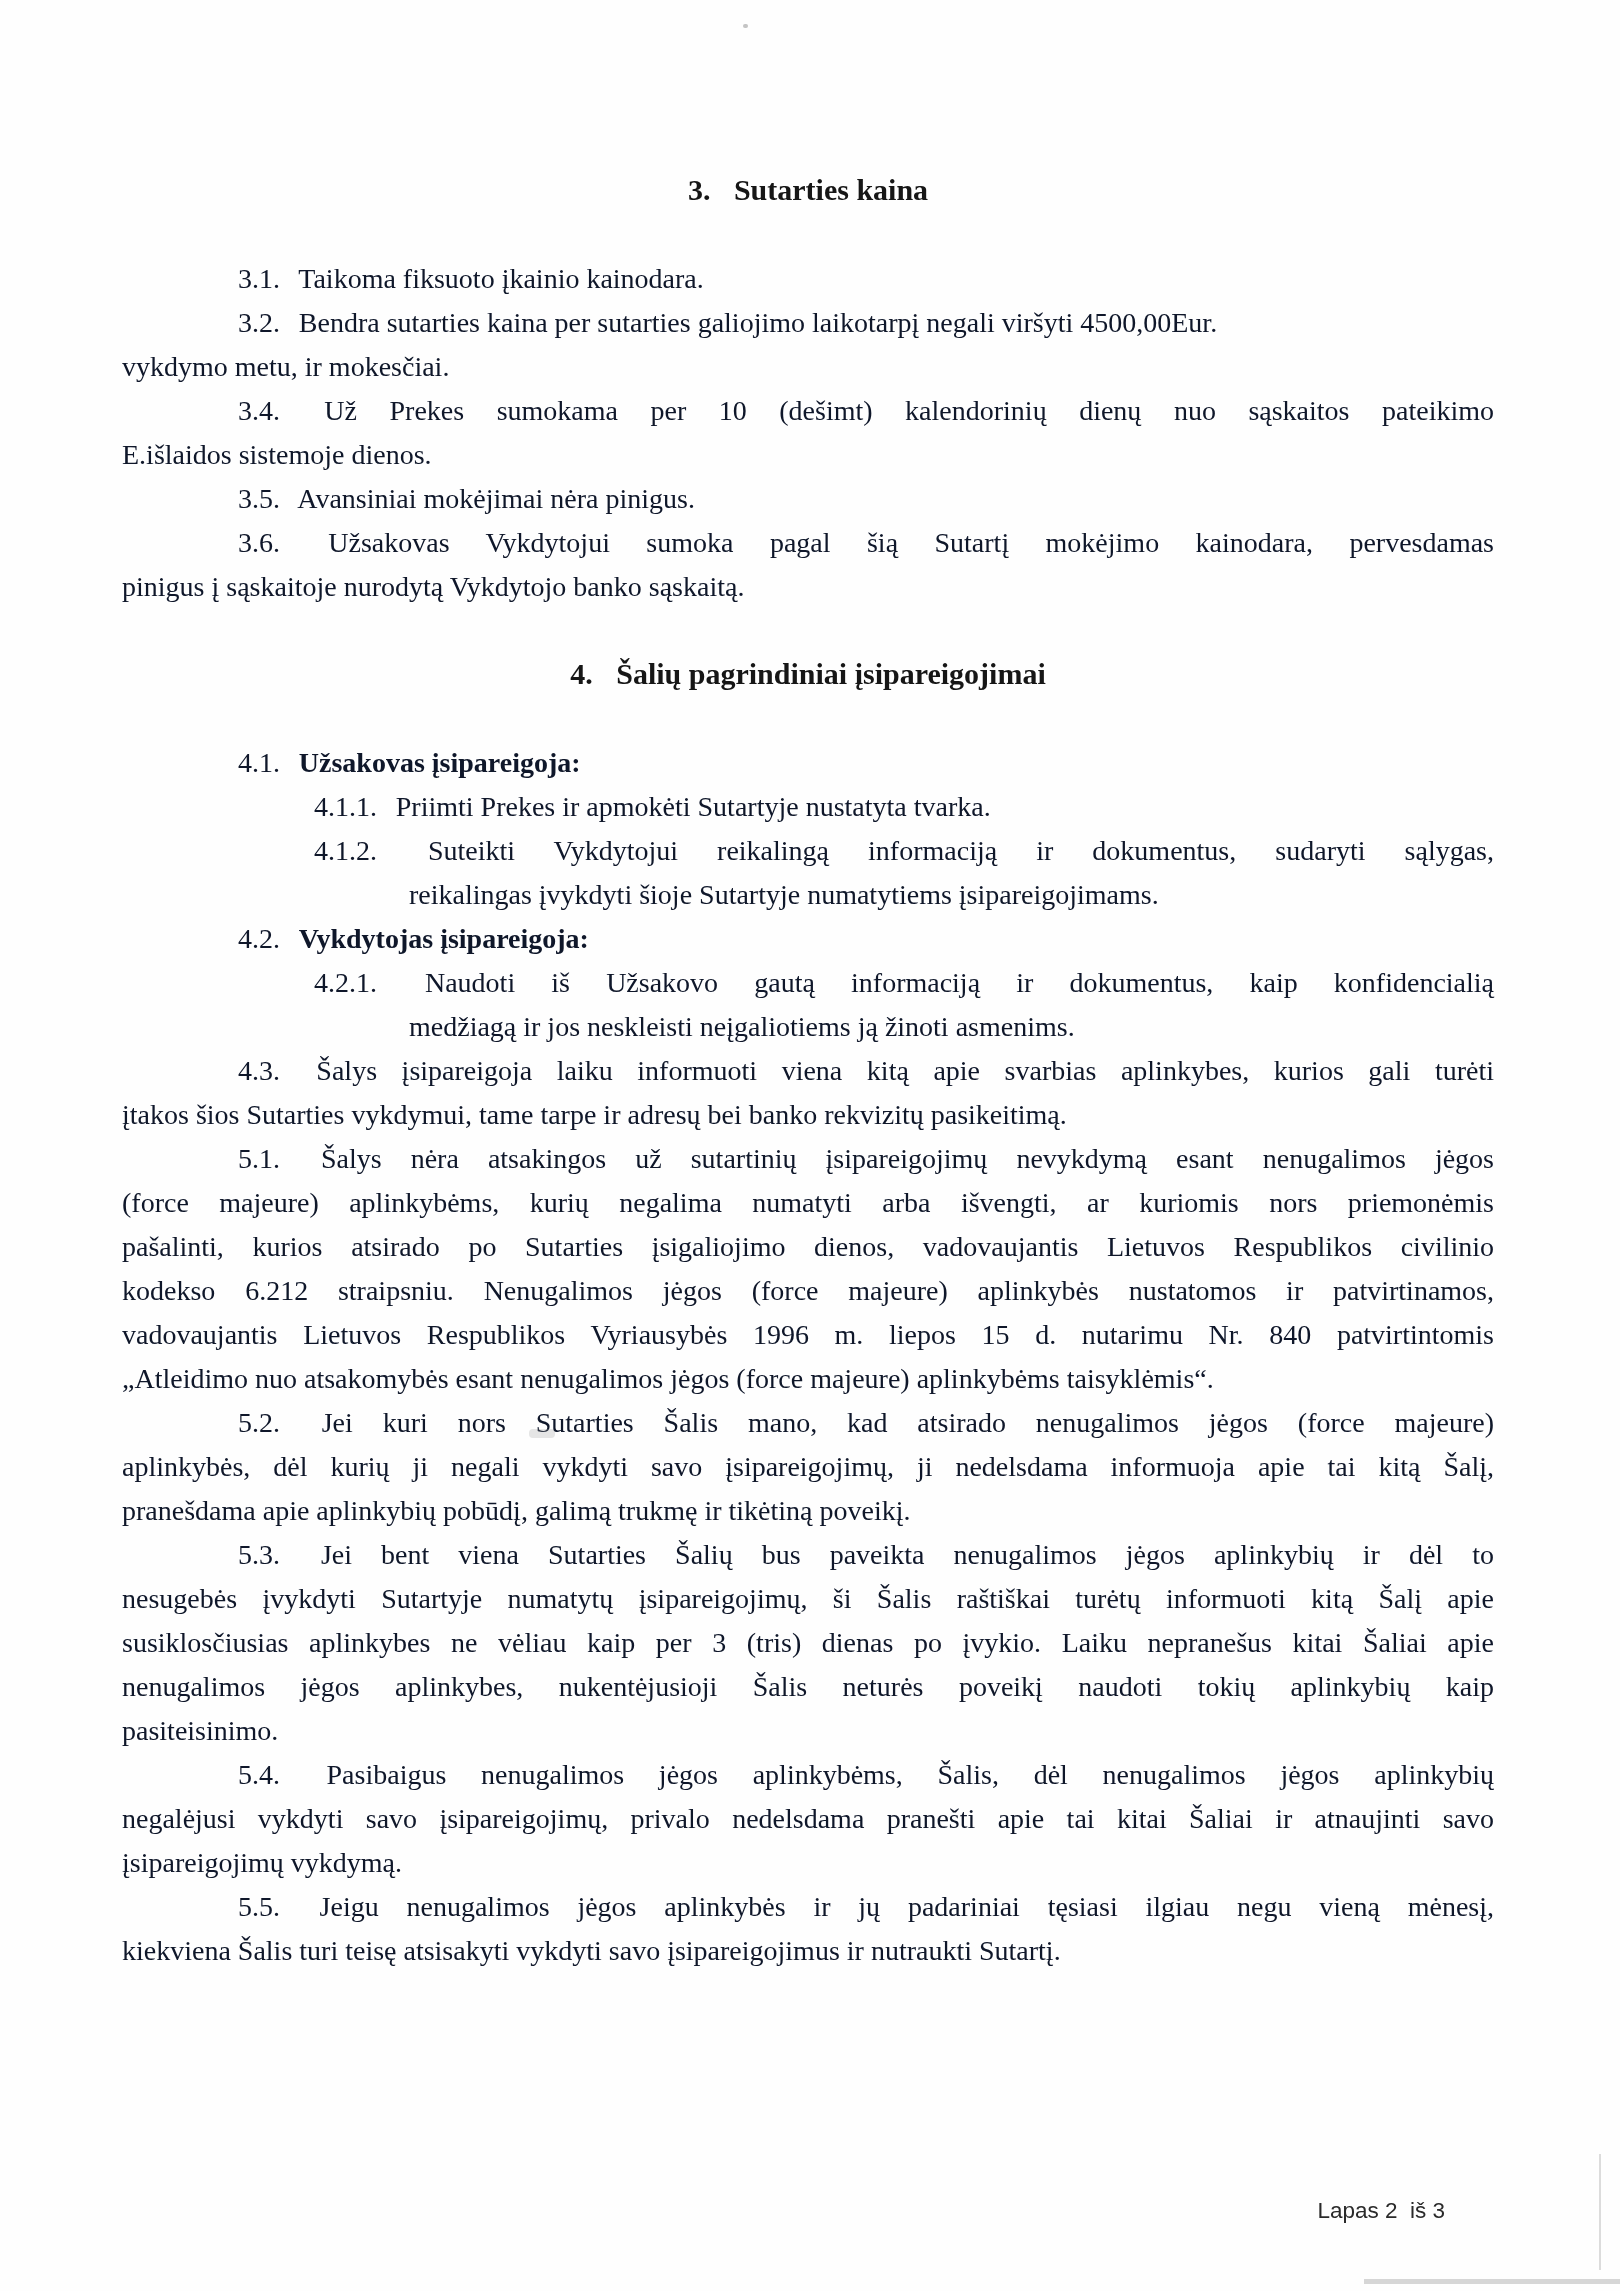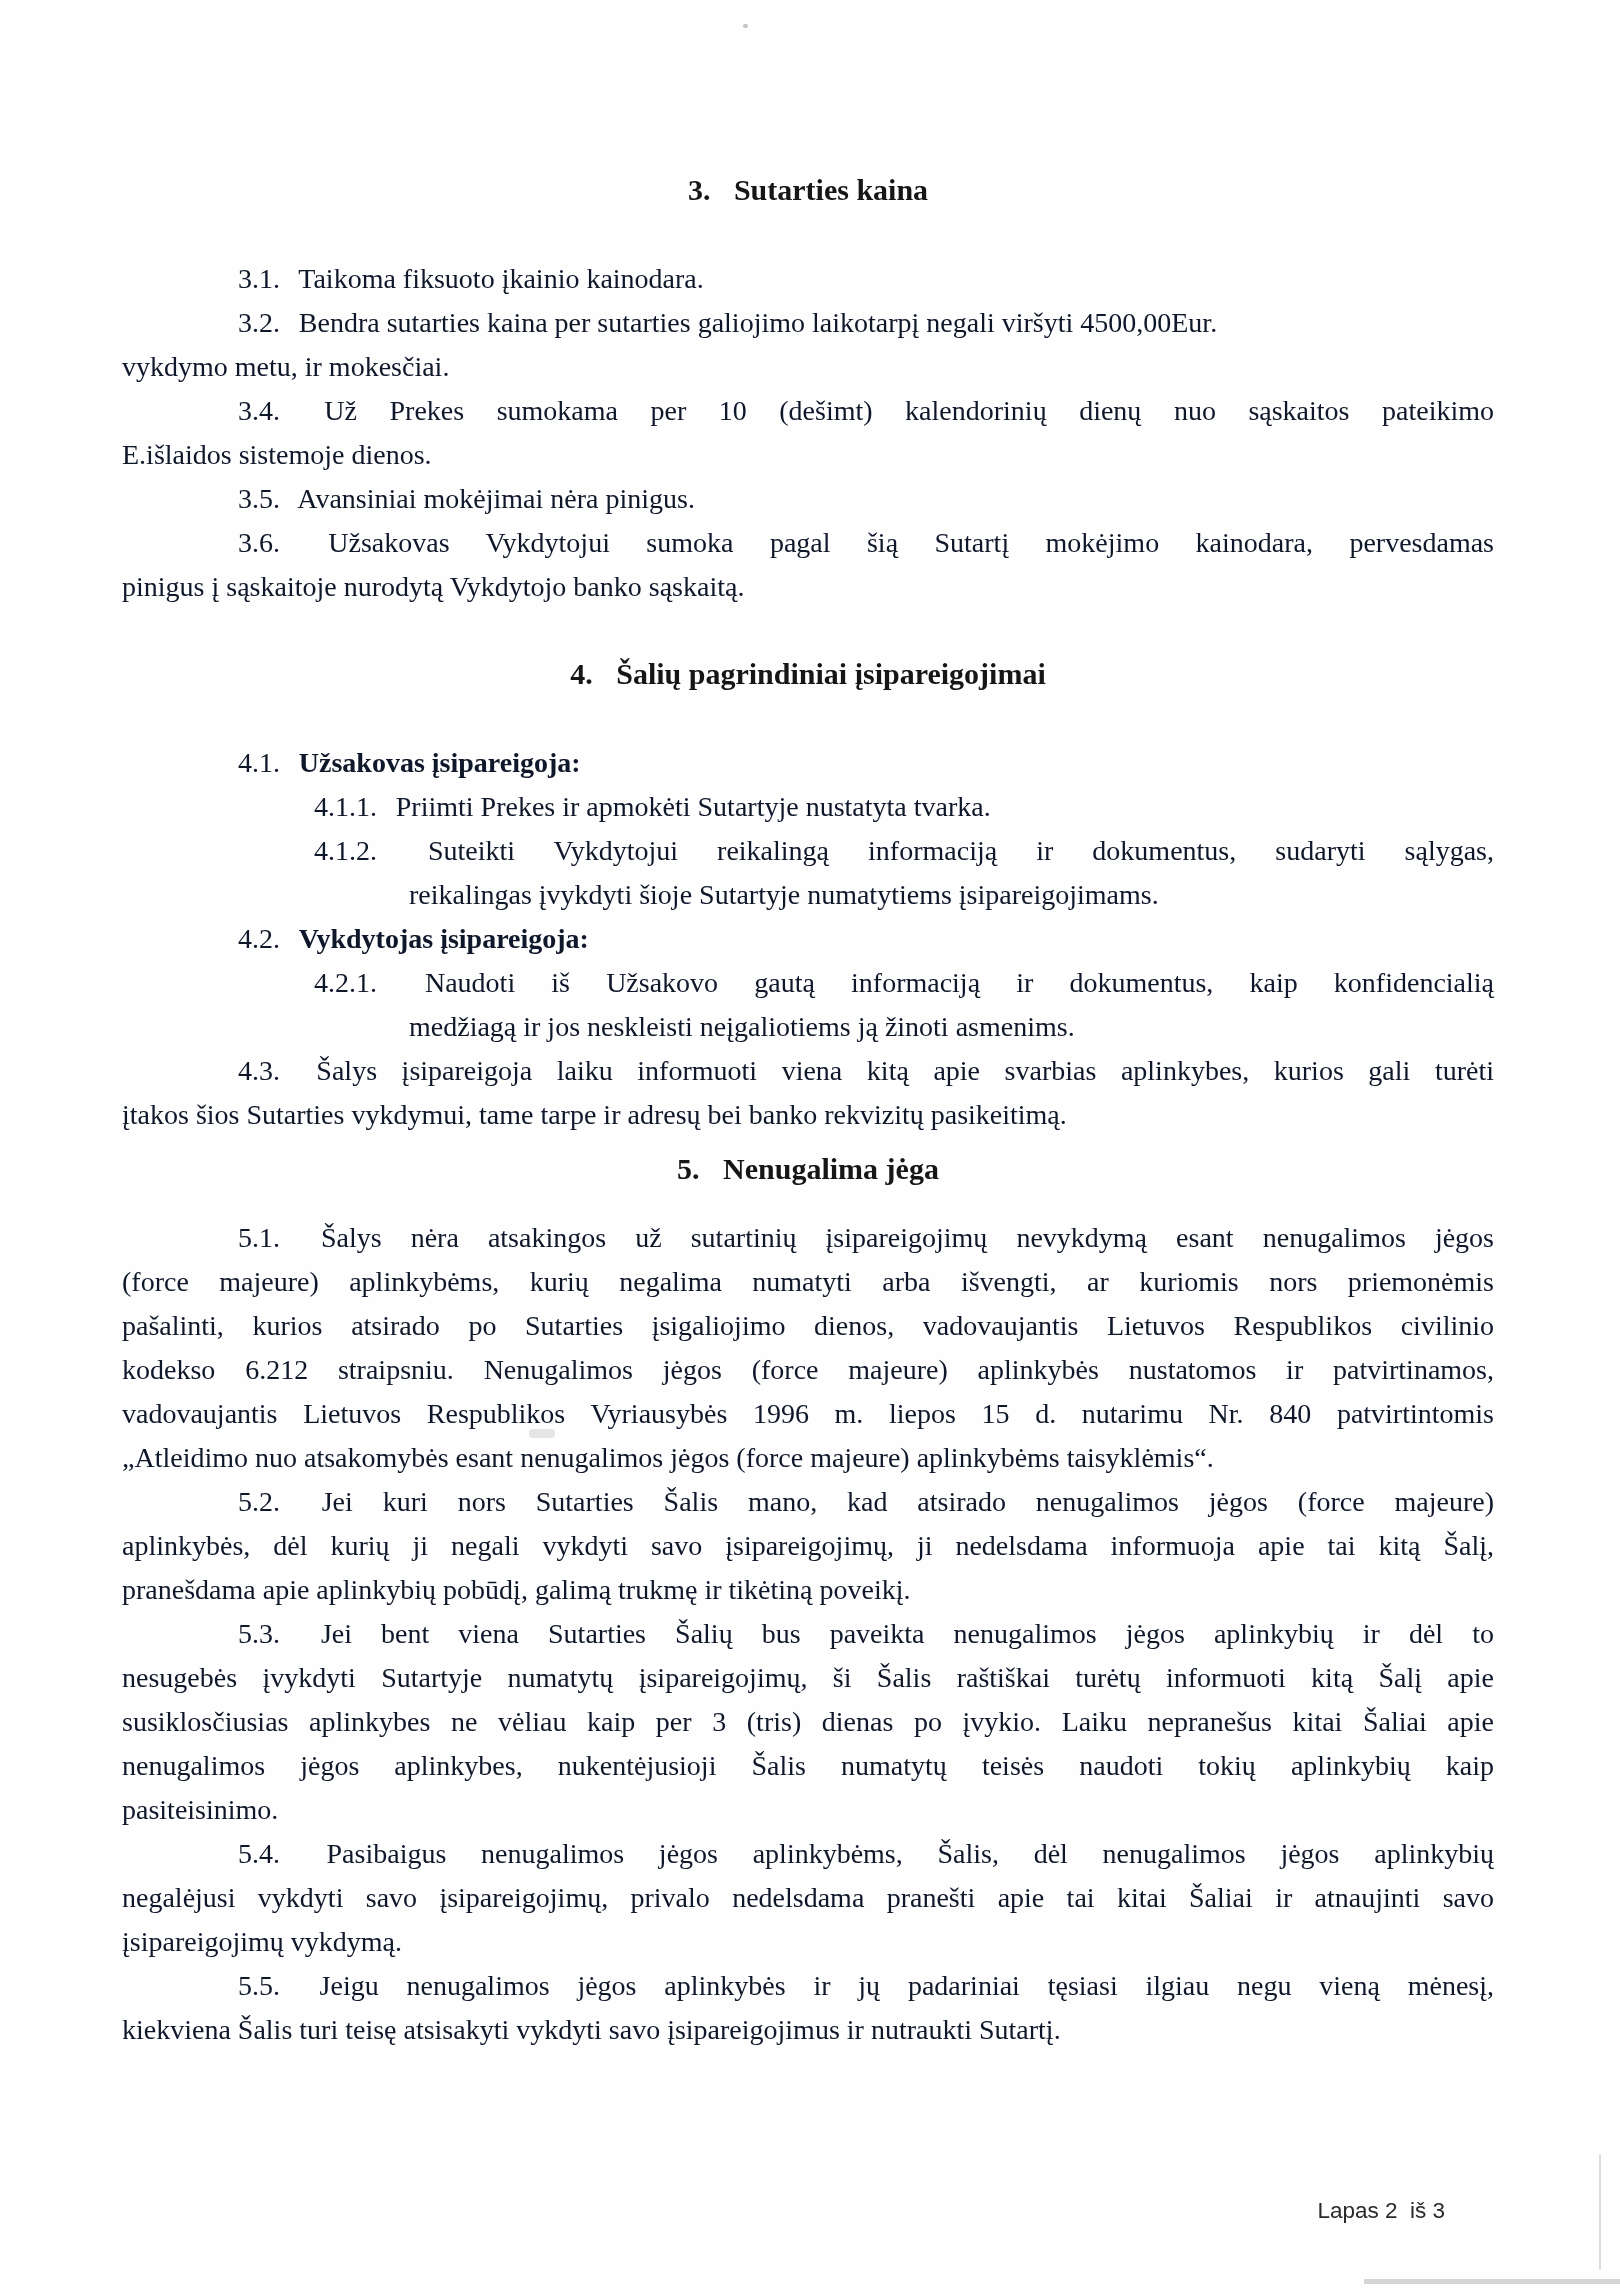--- a/index.html
+++ b/index.html
@@ -118,23 +118,20 @@
         <span class="lbl">4.2.1.</span> <span>Naudoti iš Užsakovo gautą informaciją ir dokumentus, kaip konfidencialią</span>
       </div>
       <div class="ln cont">medžiagą ir jos neskleisti neįgaliotiems ją žinoti asmenims.</div>
     </div>
 
     <div class="ln ind j">
       <span class="lbl">4.3.</span> <span>Šalys įsipareigoja laiku informuoti viena kitą apie svarbias aplinkybes, kurios gali turėti</span>
     </div>
     <div class="ln">įtakos šios Sutarties vykdymui, tame tarpe ir adresų bei banko rekvizitų pasikeitimą.</div>
 
-    <div class="heading h5m">
-      <span class="hnum">5.</span><span>Nenugalima jėga</span>
-    </div>
 
     <div class="ln ind j">
       <span class="lbl">5.1.</span> <span>Šalys nėra atsakingos už sutartinių įsipareigojimų nevykdymą esant nenugalimos jėgos</span>
     </div>
     <div class="ln j">(force majeure) aplinkybėms, kurių negalima numatyti arba išvengti, ar kuriomis nors priemonėmis</div>
     <div class="ln j">pašalinti, kurios atsirado po Sutarties įsigaliojimo dienos, vadovaujantis Lietuvos Respublikos civilinio</div>
     <div class="ln j">kodekso 6.212 straipsniu. Nenugalimos jėgos (force majeure) aplinkybės nustatomos ir patvirtinamos,</div>
     <div class="ln j">vadovaujantis Lietuvos Respublikos Vyriausybės 1996 m. liepos 15 d. nutarimu Nr. 840 patvirtintomis</div>
     <div class="ln">„Atleidimo nuo atsakomybės esant nenugalimos jėgos (force majeure) aplinkybėms taisyklėmis“.</div>
 
@@ -142,21 +139,21 @@
       <span class="lbl">5.2.</span> <span>Jei kuri nors Sutarties Šalis mano, kad atsirado nenugalimos jėgos (force majeure)</span>
     </div>
     <div class="ln j">aplinkybės, dėl kurių ji negali vykdyti savo įsipareigojimų, ji nedelsdama informuoja apie tai kitą Šalį,</div>
     <div class="ln">pranešdama apie aplinkybių pobūdį, galimą trukmę ir tikėtiną poveikį.</div>
 
     <div class="ln ind j">
       <span class="lbl">5.3.</span> <span>Jei bent viena Sutarties Šalių bus paveikta nenugalimos jėgos aplinkybių ir dėl to</span>
     </div>
     <div class="ln j">nesugebės įvykdyti Sutartyje numatytų įsipareigojimų, ši Šalis raštiškai turėtų informuoti kitą Šalį apie</div>
     <div class="ln j">susiklosčiusias aplinkybes ne vėliau kaip per 3 (tris) dienas po įvykio. Laiku nepranešus kitai Šaliai apie</div>
-    <div class="ln j">nenugalimos jėgos aplinkybes, nukentėjusioji Šalis numatytų teisės naudoti tokių aplinkybių kaip</div>
+    <div class="ln j">nenugalimos jėgos aplinkybes, nukentėjusioji Šalis neturės poveikį naudoti tokių aplinkybių kaip</div>
     <div class="ln">pasiteisinimo.</div>
 
     <div class="ln ind j">
       <span class="lbl">5.4.</span> <span>Pasibaigus nenugalimos jėgos aplinkybėms, Šalis, dėl nenugalimos jėgos aplinkybių</span>
     </div>
     <div class="ln j">negalėjusi vykdyti savo įsipareigojimų, privalo nedelsdama pranešti apie tai kitai Šaliai ir atnaujinti savo</div>
     <div class="ln">įsipareigojimų vykdymą.</div>
 
     <div class="ln ind j">
       <span class="lbl">5.5.</span> <span>Jeigu nenugalimos jėgos aplinkybės ir jų padariniai tęsiasi ilgiau negu vieną mėnesį,</span>

